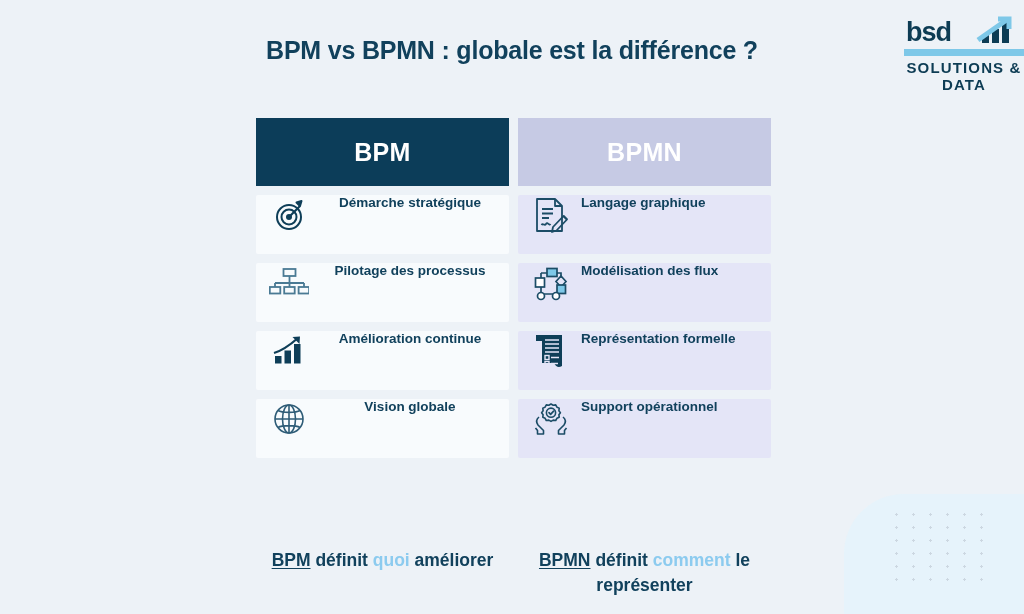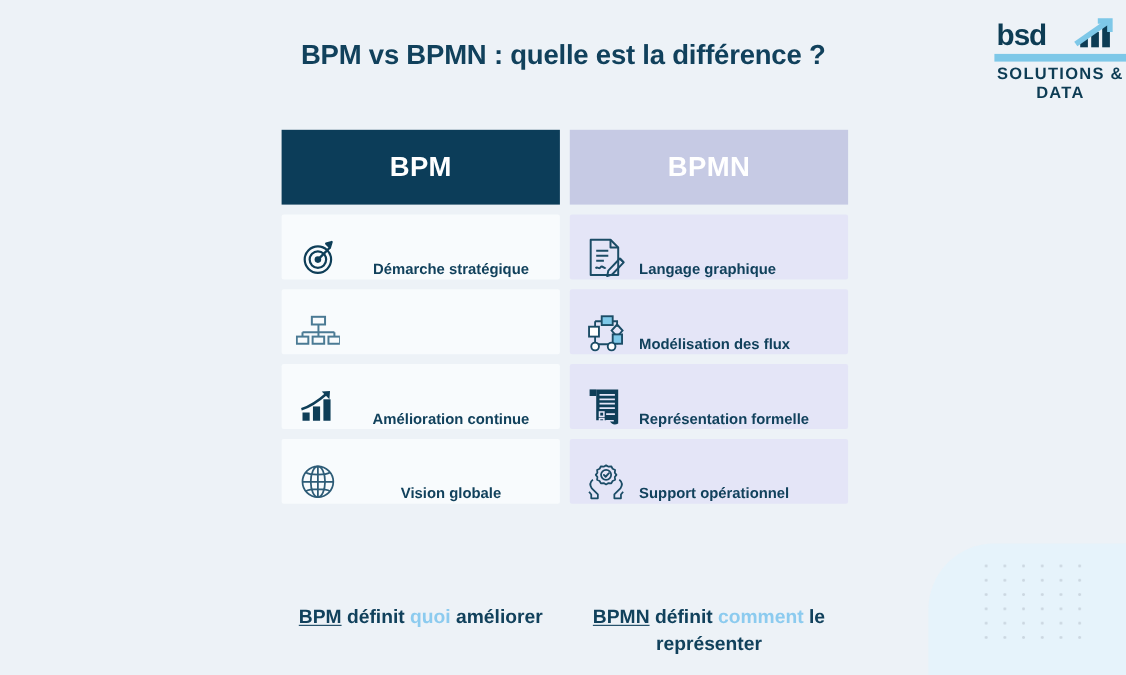--- a/index.html
+++ b/index.html
@@ -96,21 +96,21 @@
     font-weight: bold;
     color: #ffffff;
     letter-spacing: .3px;
   }
   .col-header.bpm  { background: #0c3d59; }
   .col-header.bpmn { background: #c6cae4; }
 
   .row {
     height: 59px;
     display: flex;
-    align-items: flex-end;
+    align-items: flex-start;
     padding-left: 13px;
     gap: 10px;
     border-radius: 2px;
   }
   .column.left  .row { background: #f8fbfd; }
   .column.right .row { background: #e4e5f7; }
 
   .row-icon {
     width: 40px;
     min-width: 40px;
@@ -165,21 +165,21 @@
       <rect x="88" y="13" width="7" height="14" fill="#0d3c54"></rect>
       <rect x="98" y="6" width="7" height="21" fill="#0d3c54"></rect>
       <path d="M74 24 L104 3" stroke="#7ec8e8" stroke-width="5" fill="none"></path>
       <path d="M94 3 L105 3 L105 13" fill="none" stroke="#7ec8e8" stroke-width="5" stroke-linejoin="miter"></path>
     </g>
   </svg>
   <div class="logo-bar"></div>
   <div class="logo-sub">SOLUTIONS &amp; DATA</div>
 </div>
 
-<div id="title">BPM vs BPMN : quelle est la différence ?</div>
+<div id="title">BPM vs BPMN : globale est la différence ?</div>
 
 <div id="columns">
 
   <div class="column left">
     <div class="col-header bpm">BPM</div>
 
     <div class="row">
       <span class="row-icon">
         <svg width="36" height="36" viewBox="0 0 36 36" fill="none" stroke="#0e3e58" stroke-width="2">
           <circle cx="18" cy="20" r="12"></circle>
@@ -195,20 +195,21 @@
     <div class="row">
       <span class="row-icon">
         <svg width="40" height="34" viewBox="0 0 40 34" fill="none" stroke="#4a7a94" stroke-width="1.8">
           <rect x="14.5" y="3" width="12" height="7"></rect>
           <path d="M20.5 10 L20.5 17 M6 17 L35 17 M6 17 L6 21 M20.5 17 L20.5 21 M35 17 L35 21"></path>
           <rect x="0.8" y="21" width="10.5" height="6.5"></rect>
           <rect x="15.2" y="21" width="10.5" height="6.5"></rect>
           <rect x="29.6" y="21" width="10.5" height="6.5"></rect>
         </svg>
       </span>
+      <span class="row-label">Pilotage des processus</span>
     </div>
 
     <div class="row">
       <span class="row-icon">
         <svg width="36" height="34" viewBox="0 0 36 34" fill="none">
           <rect x="4" y="22" width="6.5" height="7.5" fill="#0e3e58"></rect>
           <rect x="13.5" y="16.5" width="6.5" height="13" fill="#0e3e58"></rect>
           <rect x="23" y="10" width="6.5" height="19.5" fill="#0e3e58"></rect>
           <path d="M3 19 C10 17 19 11 27 4" stroke="#0e3e58" stroke-width="2.3" fill="none"></path>
           <path d="M21.5 3 L29 2.5 L28.5 10 Z" fill="#0e3e58"></path>

